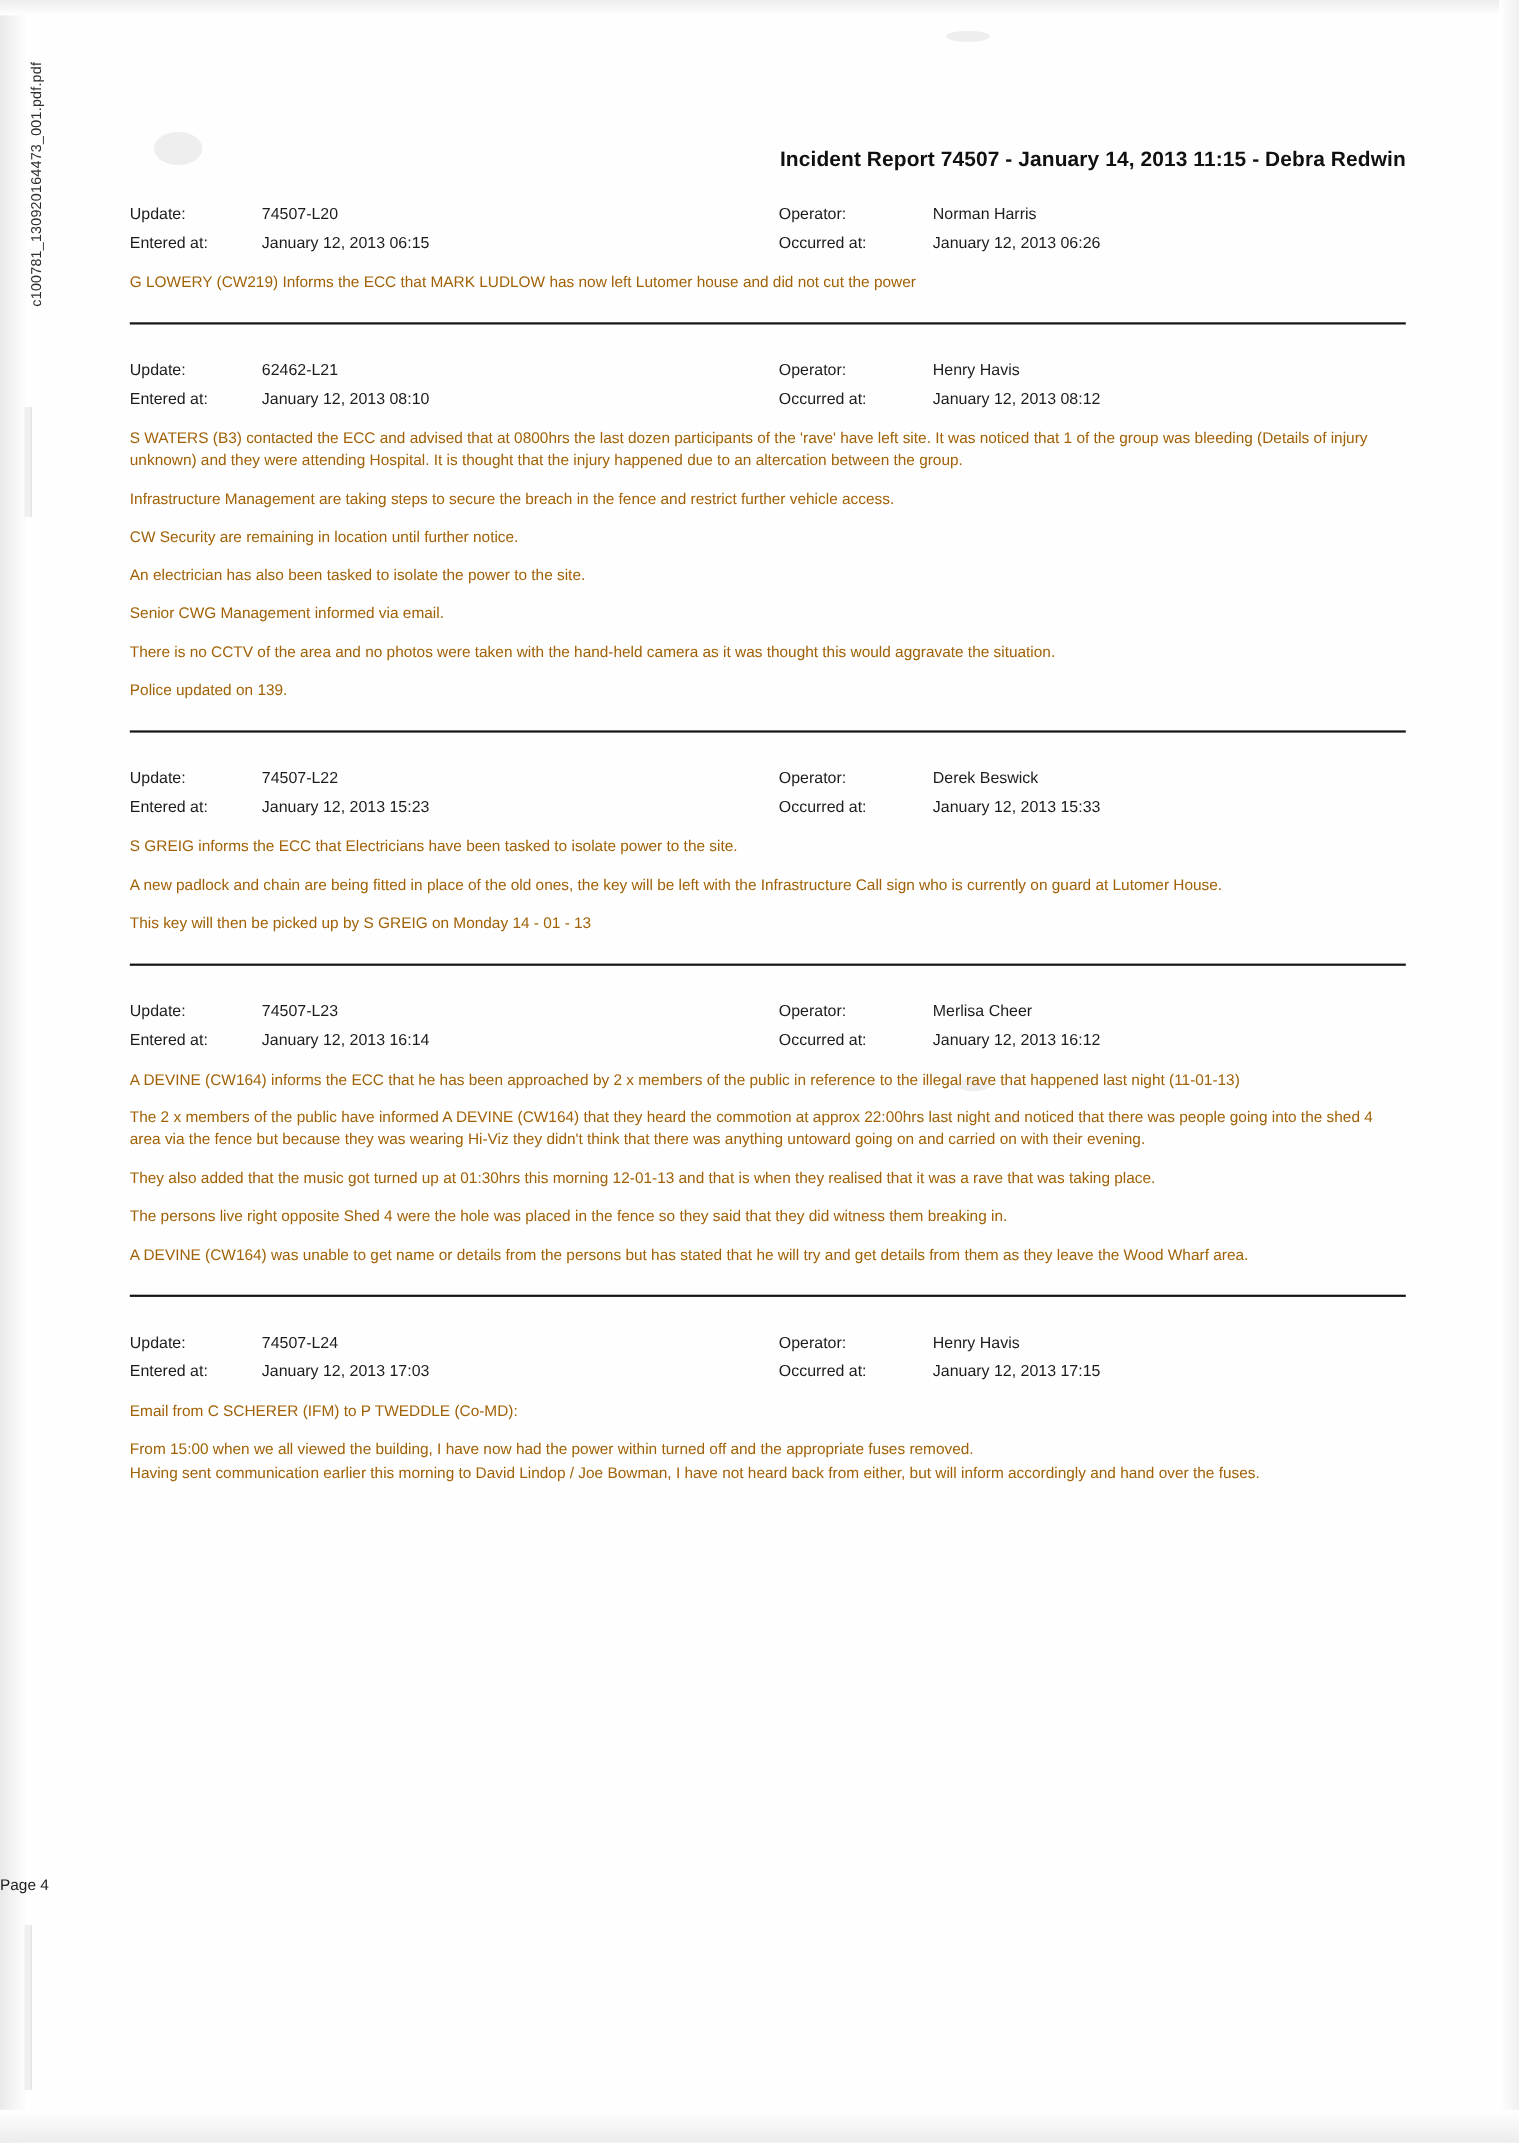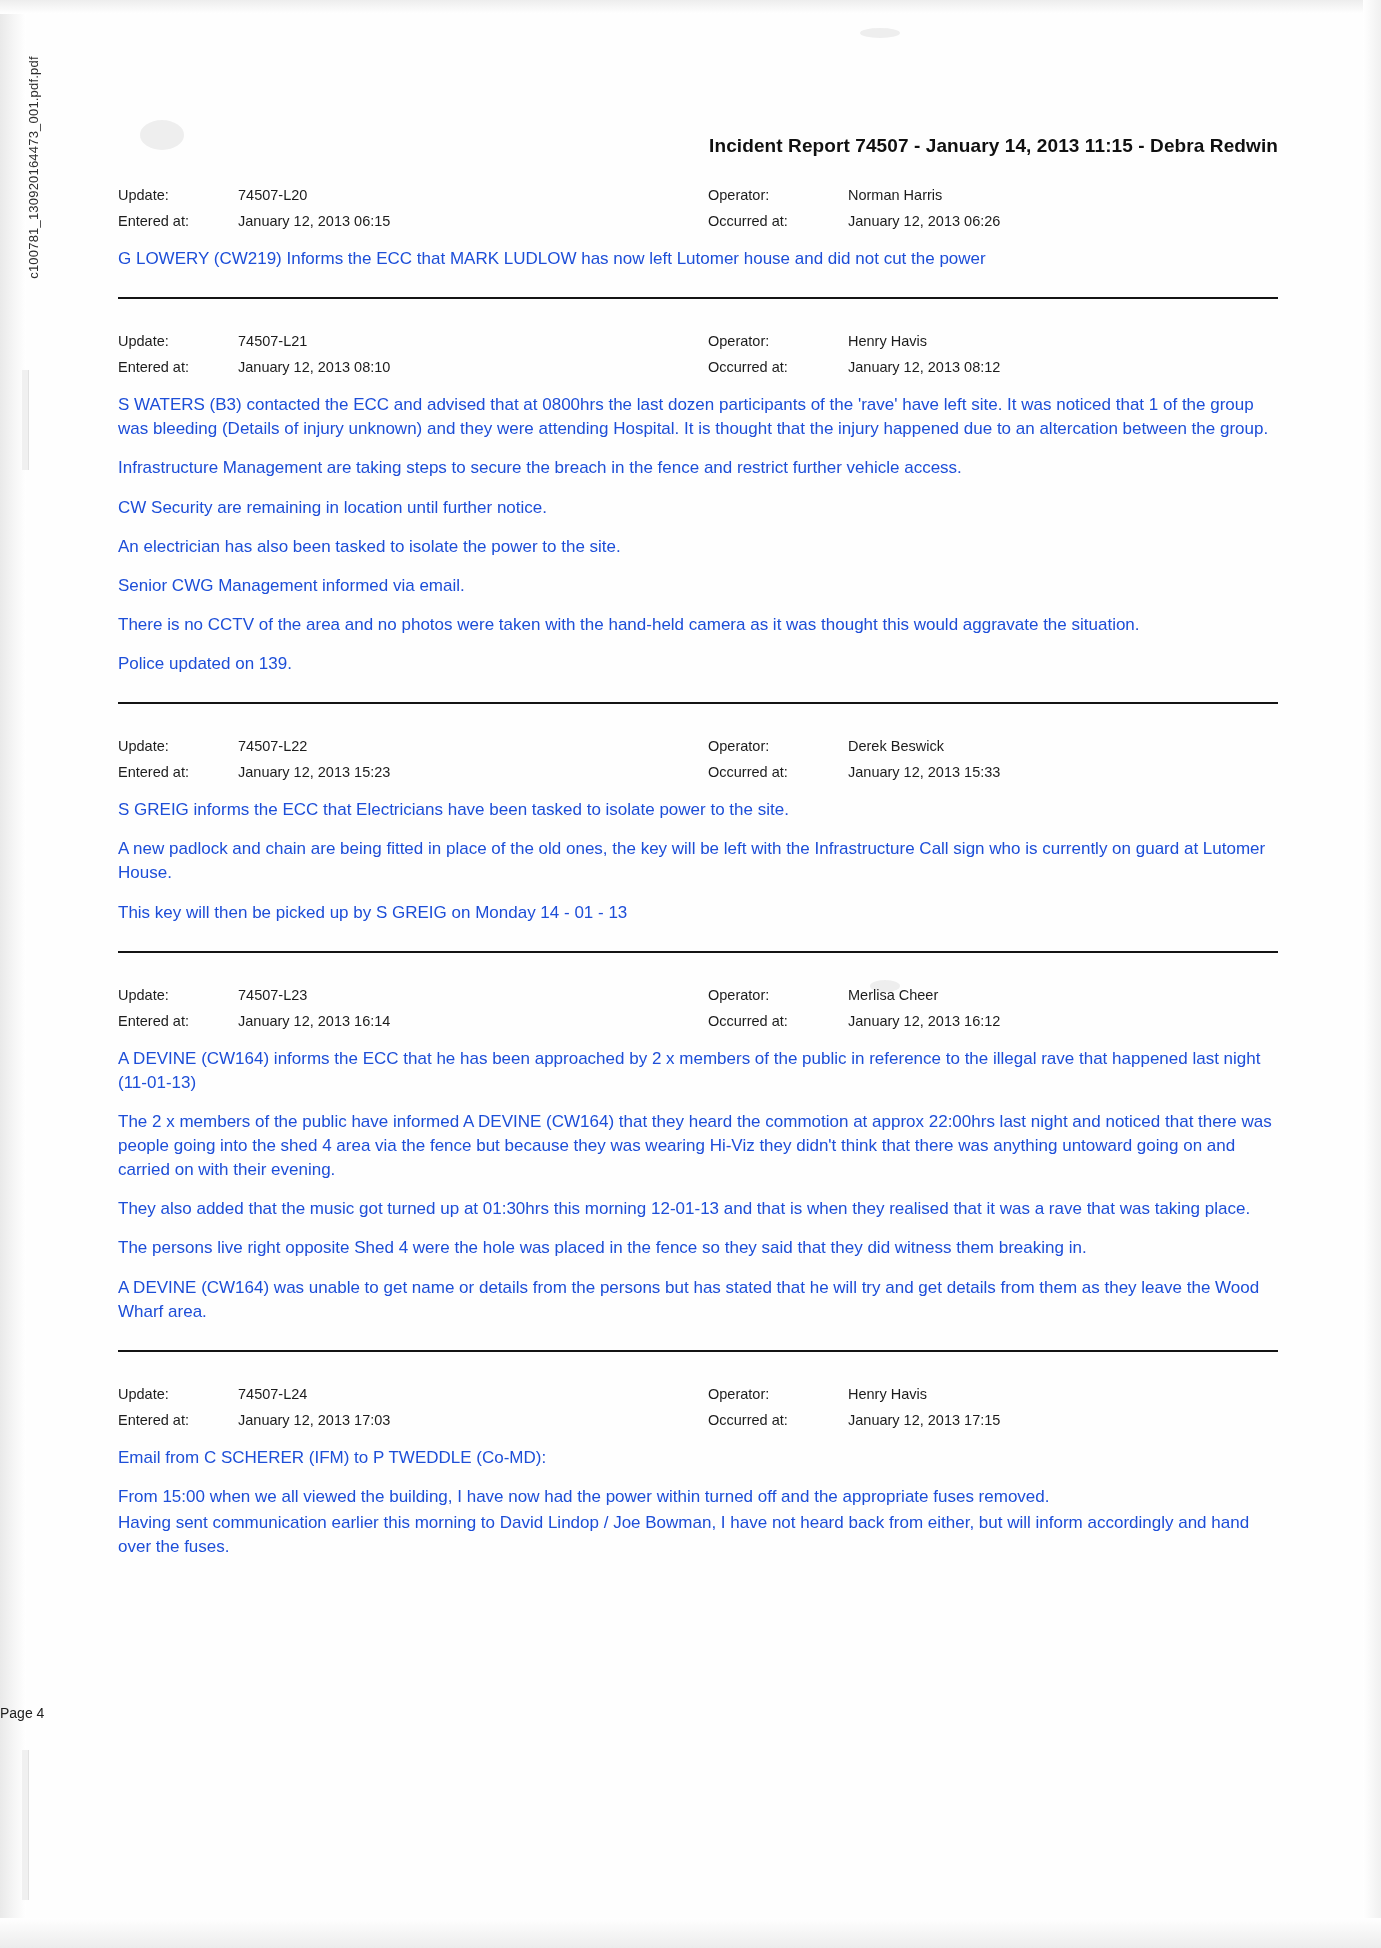--- a/index.html
+++ b/index.html
@@ -111,24 +111,24 @@
     padding: 4px 0 6px 0;
     vertical-align: top;
     color: #1c1c1c;
   }
   .meta .lbl { width: 120px; }
   .meta .val-a { width: 470px; }
   .meta .lbl2 { width: 140px; }
   .meta .val-b { width: auto; }
 
   .para {
-    font-size: 17px;
+    font-size: 14px;
     line-height: 1.42;
     margin: 0 0 15px 0;
-    color: #1d4ed8;
+    color: #a16207;
   }
   .para.first {
     margin-top: 2px;
   }
   .para.tight {
     margin-bottom: 2px;
   }
 
   .rule {
     border: 0;
@@ -196,21 +196,21 @@
         </table>
       <p class="para first">G LOWERY (CW219) Informs the ECC that MARK LUDLOW has now left Lutomer house and did not cut the power</p>
     </div>
     <hr class="rule">
 
     <div class="entry">
       <table class="meta">
         <tbody>
             <tr>
           <td class="lbl">Update:</td>
-          <td class="val-a">74507-L21</td>
+          <td class="val-a">62462-L21</td>
           <td class="lbl2">Operator:</td>
           <td class="val-b">Henry Havis</td>
         </tr>
         <tr>
           <td class="lbl">Entered at:</td>
           <td class="val-a">January 12, 2013 08:10</td>
           <td class="lbl2">Occurred at:</td>
           <td class="val-b">January 12, 2013 08:12</td>
         </tr>
       </tbody>

